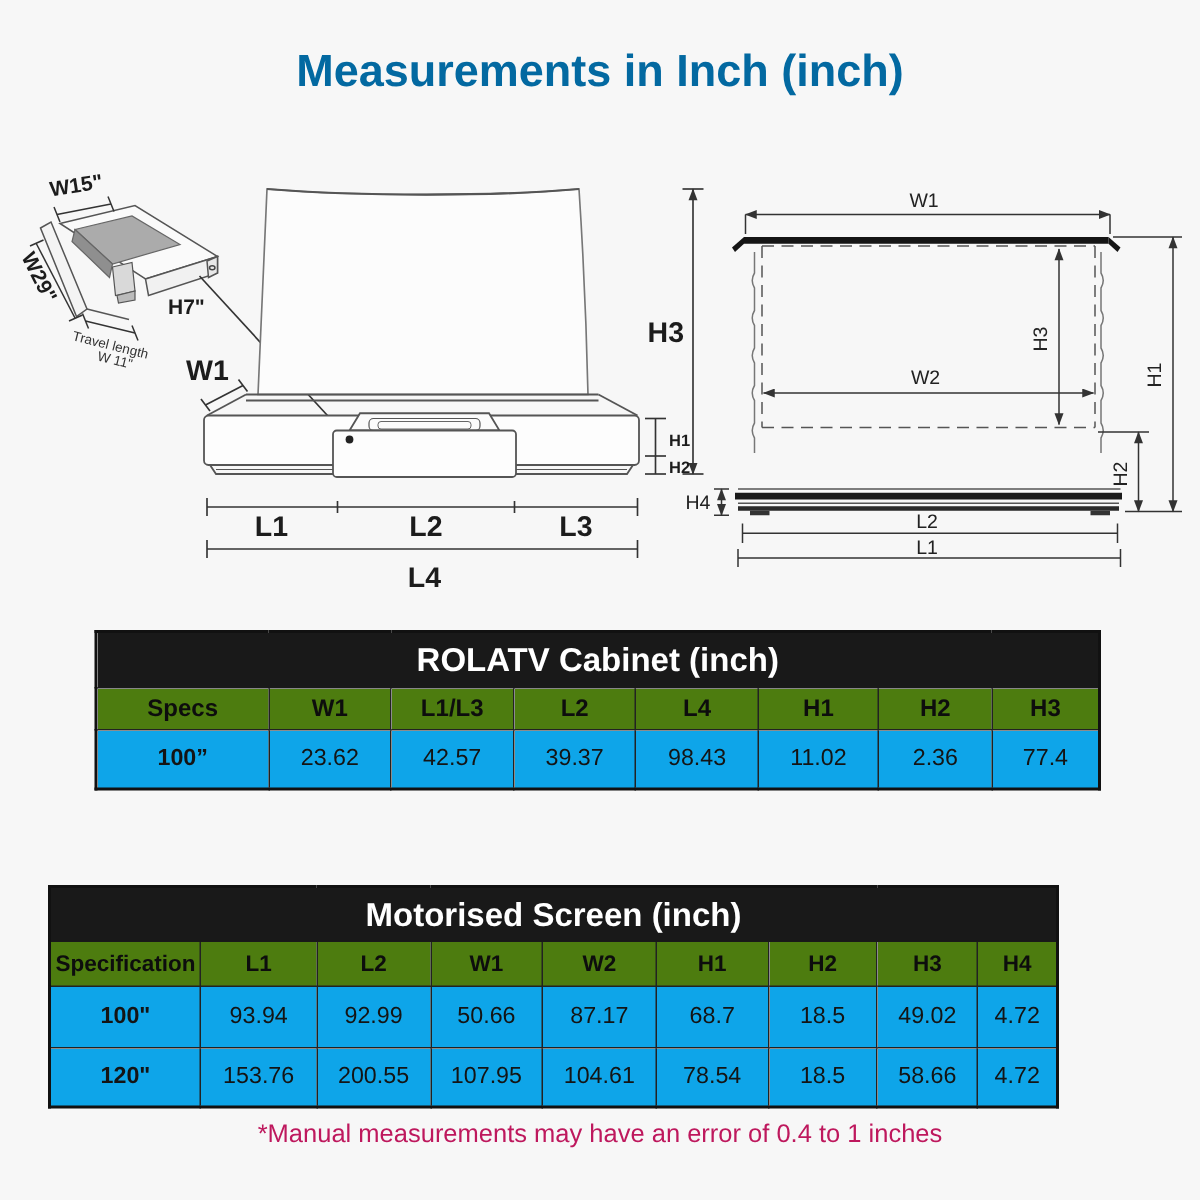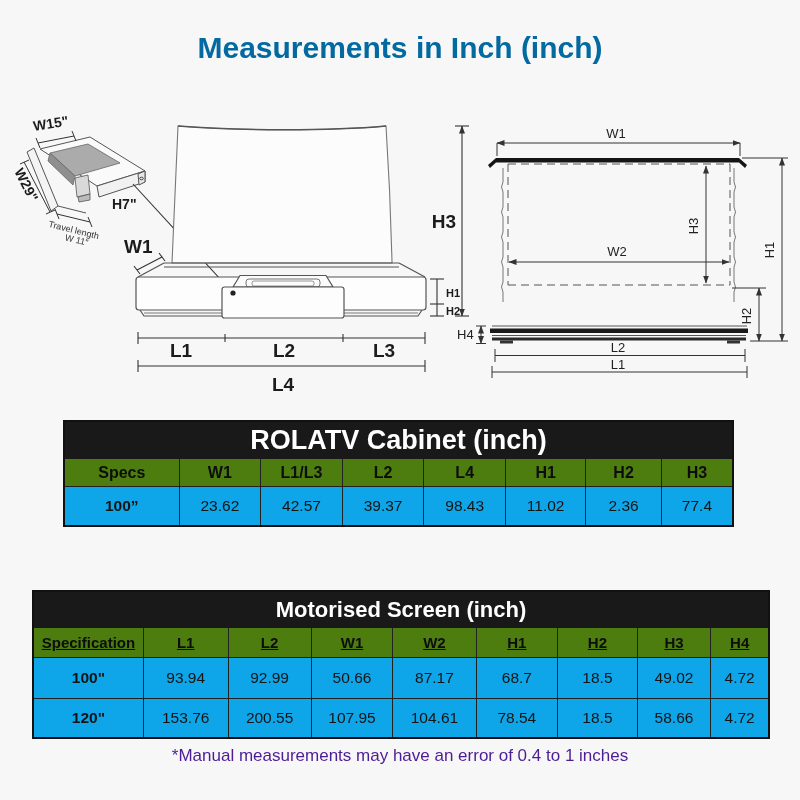--- a/index.html
+++ b/index.html
@@ -11,30 +11,30 @@
   svg text{fill:#1c1c1c;}
   .dimL{font-size:19px;font-weight:bold;}
   .dimS{font-size:11px;font-weight:bold;}
   .dimR{font-size:13px;font-weight:500;fill:#222;}
   .isoL{font-size:14px;font-weight:bold;}
   .isoS{font-size:9px;fill:#333;}
   table{border-collapse:collapse;position:absolute;table-layout:fixed;border:2px solid #111;}
   th,td{border:1px solid #222;text-align:center;padding:0;overflow:hidden;white-space:nowrap;}
   .banner th{background:#191919;color:#ffffff;font-weight:bold;border:1px solid #191919;}
   .t1{left:63px;top:420px;width:671px;}
-  .t2{left:32px;top:590px;width:738px;}
-  .t1 .banner th{font-size:27px;height:36px;}
+  .t2{left:32px;top:590px;width:674px;}
+  .t1 .banner th{font-size:22px;height:36px;}
   .t2 .banner th{font-size:22px;height:35px;}
   .hdr th{background:#4d7c0f;font-size:16px;font-weight:bold;height:27px;color:#0d0d0d;}
-  .t2 .hdr th{height:29px;font-size:15px;text-decoration:underline;}
+  .t2 .hdr th{height:29px;font-size:15px;}
   td{background:#0ea5e9;font-size:15.5px;color:#141414;height:38px;}
   .t2 tr.r1 td{height:40px;}
   td.spec{font-weight:bold;}
   .note{position:absolute;top:746px;left:0;right:0;text-align:center;
-        font-size:17px;color:#4c1d95;}
+        font-size:17px;color:#be185d;}
 </style>
 </head>
 <body>
 
 <div class="page">
 
   <div class="title">Measurements in Inch (inch)</div>
 
   <svg class="diagram" width="800" height="320" viewBox="0 0 800 320">
     <defs>

